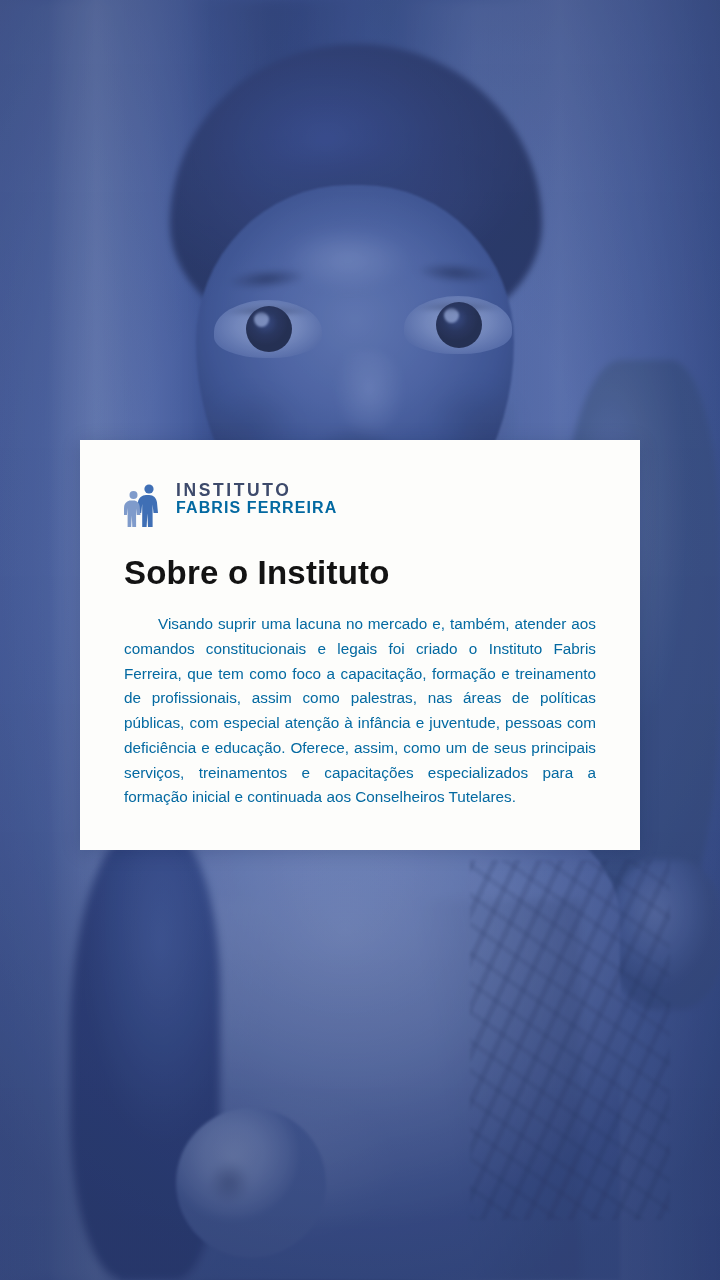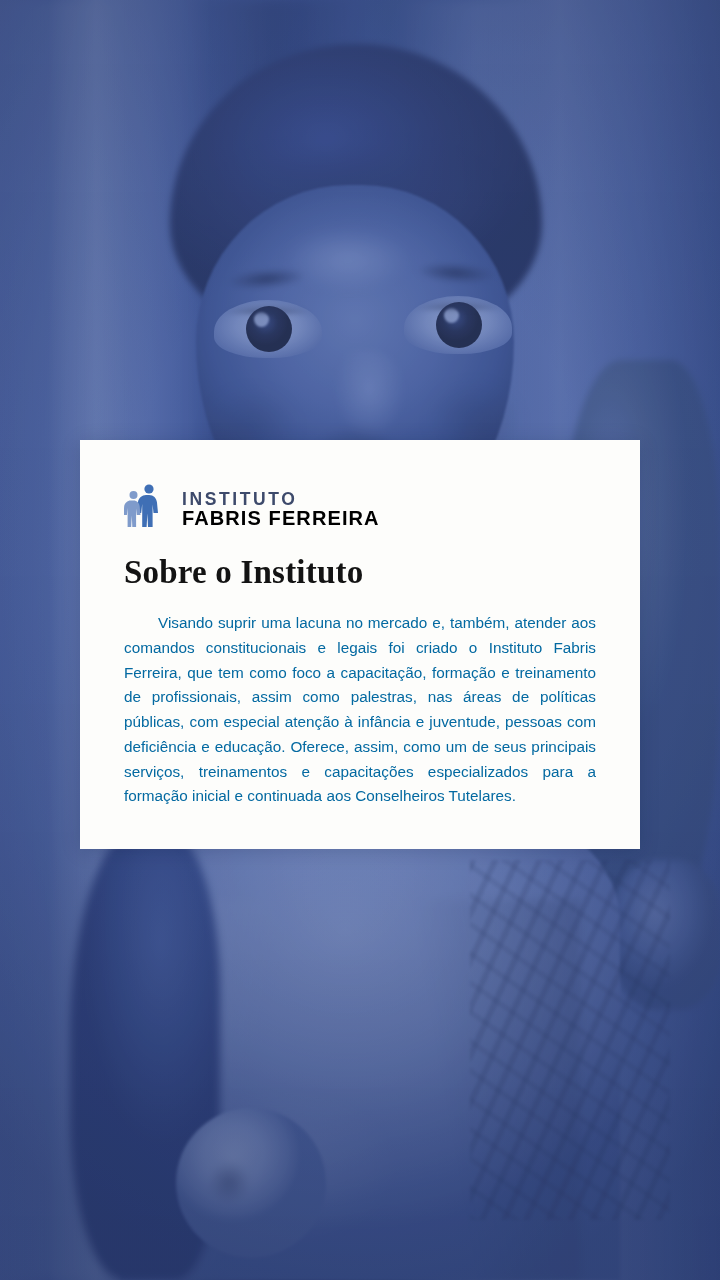--- a/index.html
+++ b/index.html
@@ -265,41 +265,41 @@
   
   .card {
     position: absolute;
     left: 80px; top: 440px;
     width: 560px;
     padding: 42px 44px 40px 44px;
     background: #fdfdfb;
     box-shadow: 0 2px 18px rgba(12,24,60,.18);
   }
 
-  .brand { display: flex; align-items: flex-end; gap: 16px; margin-bottom: 26px; }
+  .brand { display: flex; align-items: flex-start; gap: 10px; margin-bottom: 26px; }
   .brand-mark { width: 42px; height: 46px; flex: 0 0 42px; }
   .brand-text { line-height: 1; }
   .brand-line1 {
     font-size: 17.5px;
     letter-spacing: 2.6px;
     color: #3d4a6b;
     font-weight: 700;
     font-family: "Liberation Sans", sans-serif;
   }
   .brand-line2 {
-    font-size: 20px;
+    font-size: 16px;
     letter-spacing: 1.1px;
-    color: #000000;
+    color: #0369a1;
     font-weight: 700;
     margin-top: 2px;
     font-family: "Liberation Sans", sans-serif;
   }
 
   .card h1 {
-    font-family: Liberation Serif, serif;
+    font-family: Liberation Sans, sans-serif;
     font-size: 33px;
     font-weight: 700;
     color: #131313;
     letter-spacing: .2px;
     margin-bottom: 20px;
   }
 
   .card p {
     font-family: "Liberation Sans", sans-serif;
     font-size: 15.3px;

